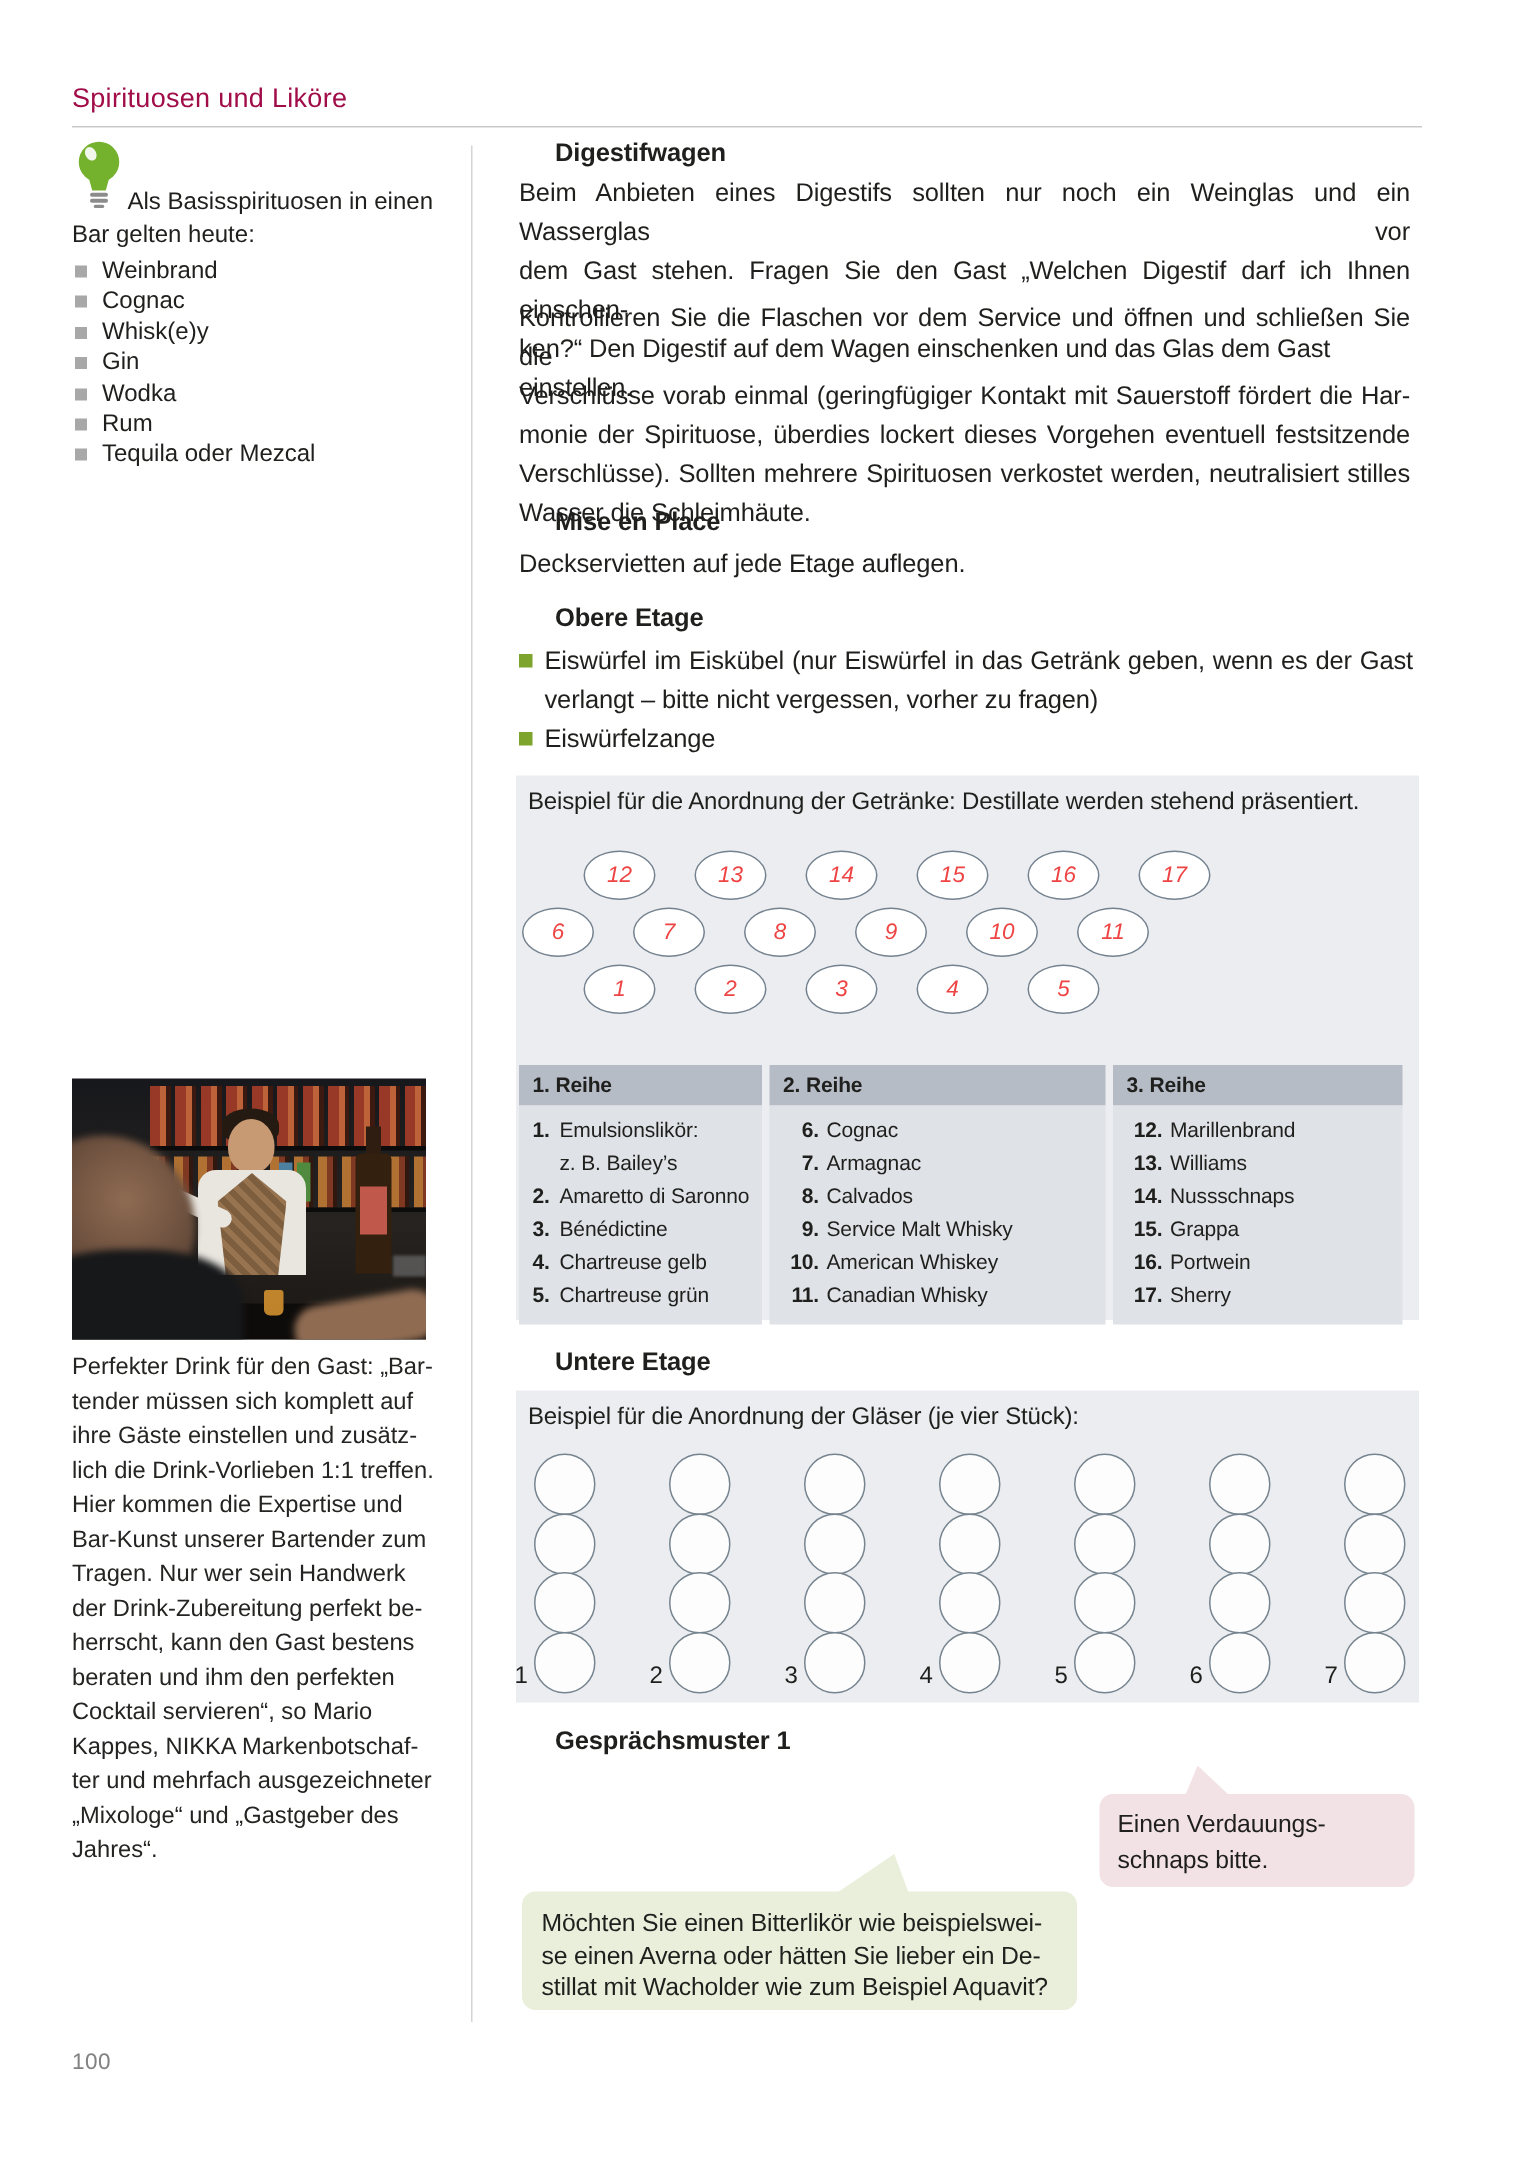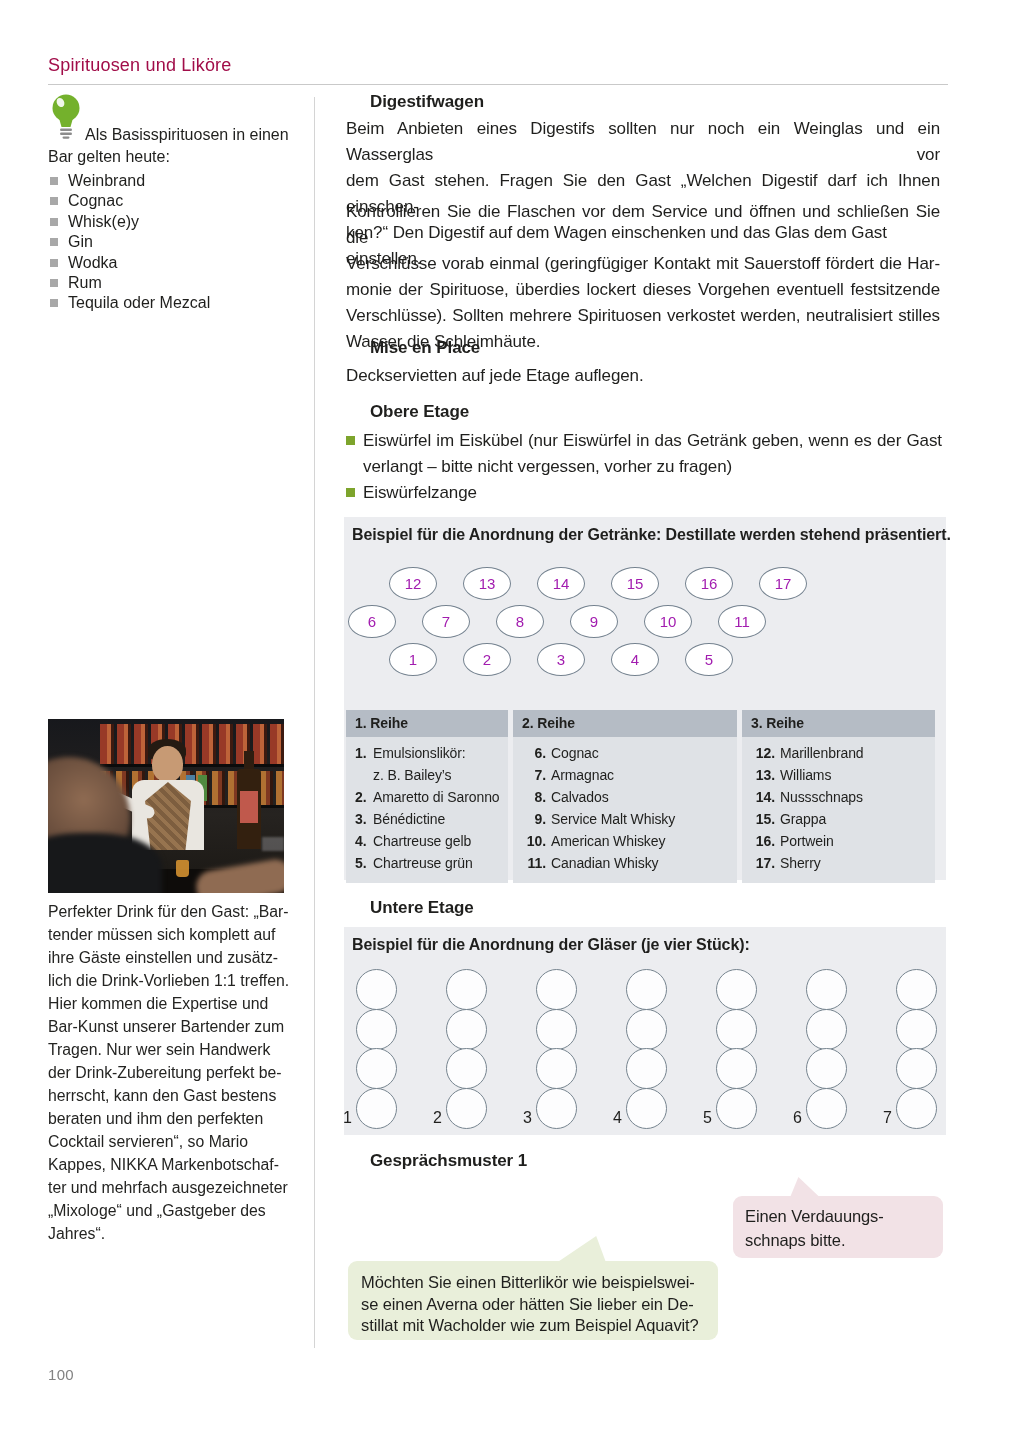--- a/index.html
+++ b/index.html
@@ -57,28 +57,28 @@
   .ll{text-align:left;}
 
   .o-list{position:absolute;left:346px;top:428px;width:596px;font-size:17px;line-height:26px;letter-spacing:-.1px;}
   .o-item{display:flex;align-items:flex-start;}
   .sqg{flex:0 0 9px;width:9px;height:9px;background:#7da42c;margin:8px 8px 0 0;}
   .o-text{flex:1;}
 
   .panel{position:absolute;left:344px;width:602px;background:#ecedf0;}
   .panel1{top:517px;height:363px;}
   .panel2{top:927px;height:208px;}
-  .panel-title{position:absolute;left:8px;top:9px;font-size:16px;font-weight:bold;white-space:nowrap;letter-spacing:-.1px;}
+  .panel-title{position:absolute;left:8px;top:9px;font-size:16px;font-weight:normal;white-space:nowrap;letter-spacing:-.1px;}
 
   .oval-row{position:absolute;display:flex;gap:26px;}
   .row-a{left:45px;top:50px;}
   .row-b{left:4px;top:88px;}
   .row-c{left:45px;top:126px;}
   .oval{width:48px;height:33px;border:1px solid #74828f;border-radius:50%;background:#fff;
-        display:flex;align-items:center;justify-content:center;font-size:15px;color:#a21caf;box-sizing:border-box;}
+        display:flex;align-items:center;justify-content:center;font-size:15px;color:#ef4444;box-sizing:border-box;font-style:italic;}
 
   .gtable{position:absolute;left:2px;top:193px;width:591px;display:flex;gap:5px;font-size:14px;letter-spacing:-.1px;}
   .tcol{display:flex;flex-direction:column;}
   .tcol1{width:162px;}.tcol2{width:224px;}.tcol3{width:193px;}
   .thead{height:27px;line-height:27px;background:#b5bcc5;font-weight:bold;padding-left:9px;}
   .tbody{background:#dfe2e6;padding:5px 0 9px 9px;flex:1;}
   .tline{display:flex;line-height:22px;}
   .tn{font-weight:bold;margin-right:5px;}
   .tcol1 .tn{min-width:13px;}
   .tcol2 .tn,.tcol3 .tn{min-width:24px;text-align:right;}

